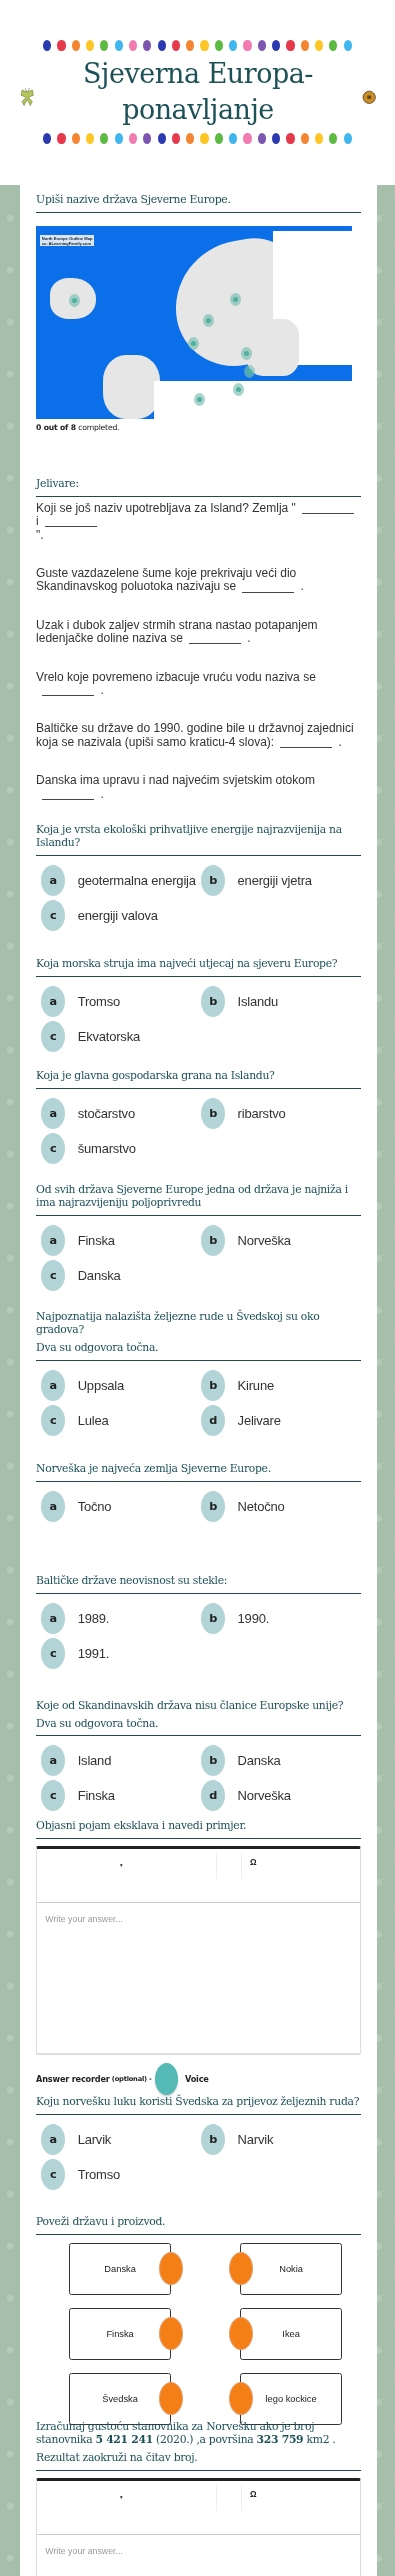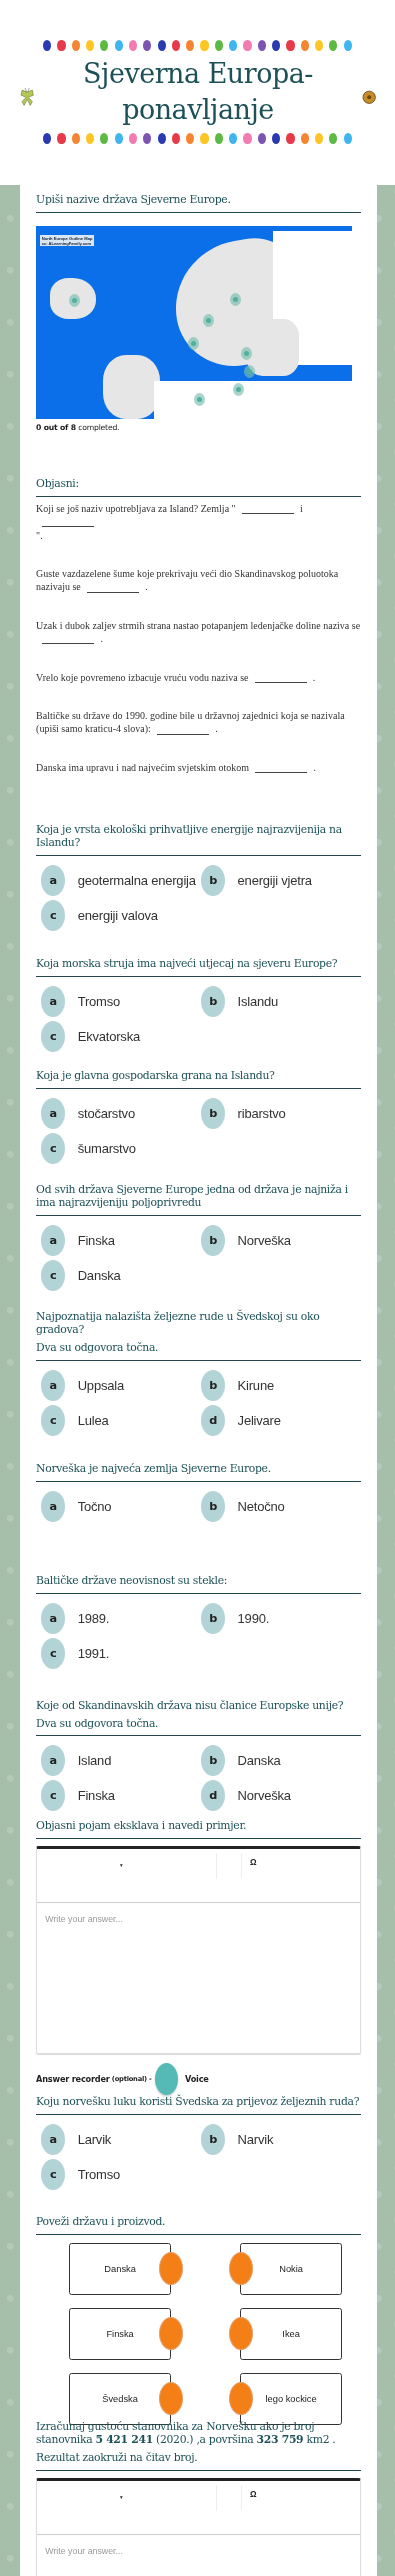--- a/index.html
+++ b/index.html
@@ -23,21 +23,21 @@
   .qtitle{font-family:"DejaVu Serif",serif;color:#1d5158;font-size:10.8px;line-height:13.4px;letter-spacing:-0.3px}
   .qsub{font-family:"DejaVu Serif",serif;color:#1d5158;font-size:10.8px;line-height:13.4px;margin-top:4.1px;letter-spacing:-0.3px}
   .rule{height:1px;background:#22474c;margin-top:5.2px}
   .map{position:relative;width:316px;height:193px;margin-top:13px;background:#0a6fe8;overflow:hidden}
   .map .credit{position:absolute;left:4.1px;top:9.3px;background:#dbe6f5;font-size:4.1px;line-height:5.2px;padding:0.5px 1.5px;color:#123;font-weight:bold}
   .land{position:absolute;background:#e6e6e6}
   .marker{position:absolute;width:11.3px;height:13.4px;border-radius:50%;background:rgba(120,190,175,.65)}
   .marker::after{content:"";position:absolute;left:3.1px;top:4.1px;width:5.2px;height:5.2px;border-radius:50%;background:#4fb09d}
   .progress{font-size:7.7px;margin-top:4.1px;font-family:"DejaVu Sans",sans-serif;letter-spacing:-0.2px}
   .progress b{font-weight:bold}
-  .fill{font-size:10px;line-height:13.4px;color:#333;font-family:Liberation Serif, serif}
+  .fill{font-size:12px;line-height:13.4px;color:#333;font-family:Liberation Sans, sans-serif}
   .blank{display:inline-block;width:52px;height:9.3px;border-bottom:0.8px solid #444;vertical-align:-2.1px;margin:0 6.2px}
   .opts{display:grid;grid-template-columns:1fr 1fr;row-gap:4.1px;margin-top:9.3px;padding-left:5.2px}
   .opt{display:flex;align-items:center;height:31px}
   .badge{width:24px;height:31px;border-radius:50%;background:#b3d4d6;display:flex;align-items:center;justify-content:center;font-family:"DejaVu Sans",sans-serif;font-weight:bold;font-size:11.3px;color:#222;flex:none}
   .optlabel{margin-left:12.4px;font-size:13px;color:#333;letter-spacing:-0.2px}
   .editor{margin-top:7.2px;border:0.5px solid #ddd;border-top:3.6px solid #222;border-radius:2.1px;box-shadow:0 1px 1px rgba(0,0,0,.15)}
   .toolbar{height:54px;border-bottom:1px solid #ccc;position:relative}
   .toolbar .caret{position:absolute;left:83px;top:13px;font-size:5.2px}
   .toolbar .sep1{position:absolute;left:179px;top:4.1px;width:0.5px;height:26px;background:#eee}
   .toolbar .sep2{position:absolute;left:204px;top:4.1px;width:0.5px;height:26px;background:#eee}
@@ -140,21 +140,21 @@
       <div class="marker" style="left:152px;top:111px"></div>
       <div class="marker" style="left:205px;top:121px"></div>
       <div class="marker" style="left:208px;top:139px"></div>
       <div class="marker" style="left:197px;top:157px"></div>
       <div class="marker" style="left:158px;top:167px"></div>
     </div>
     <div class="progress"><b>0 out of 8</b><span> completed.</span></div>
   </div>
 
   <div class="q" style="top:292px">
-    <div class="qtitle">Objasni:</div>
+    <div class="qtitle">Jelivare:</div>
     <div class="rule"></div>
     <div class="fill" style="margin-top:5.2px">
       <span>Koji se još naziv upotrebljava za Island? Zemlja "</span><span class="blank"></span><span>i</span><span class="blank"></span><br><span>".</span>
     </div>
     <div class="fill" style="margin-top:25px">
       <span>Guste vazdazelene šume koje prekrivaju veći dio Skandinavskog poluotoka nazivaju se</span><span class="blank"></span><span>.</span>
     </div>
     <div class="fill" style="margin-top:25px">
       <span>Uzak i dubok zaljev strmih strana nastao potapanjem ledenjačke doline naziva se</span><span class="blank"></span><span>.</span>
     </div>

